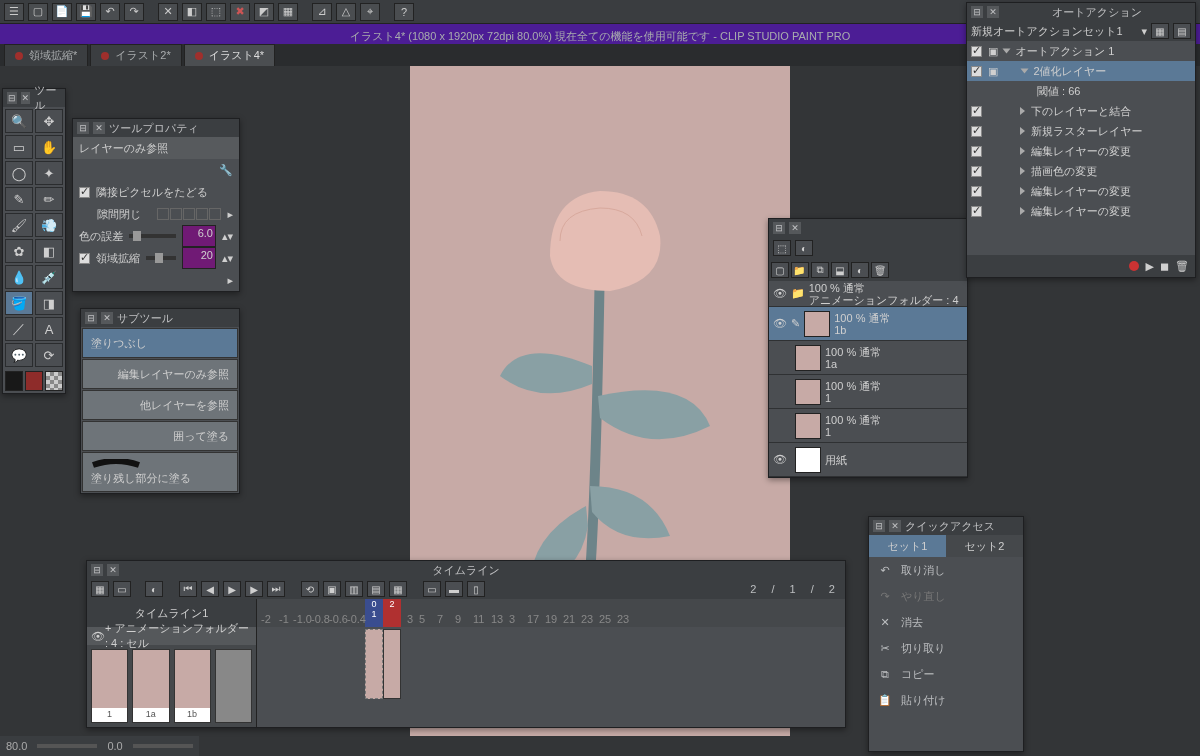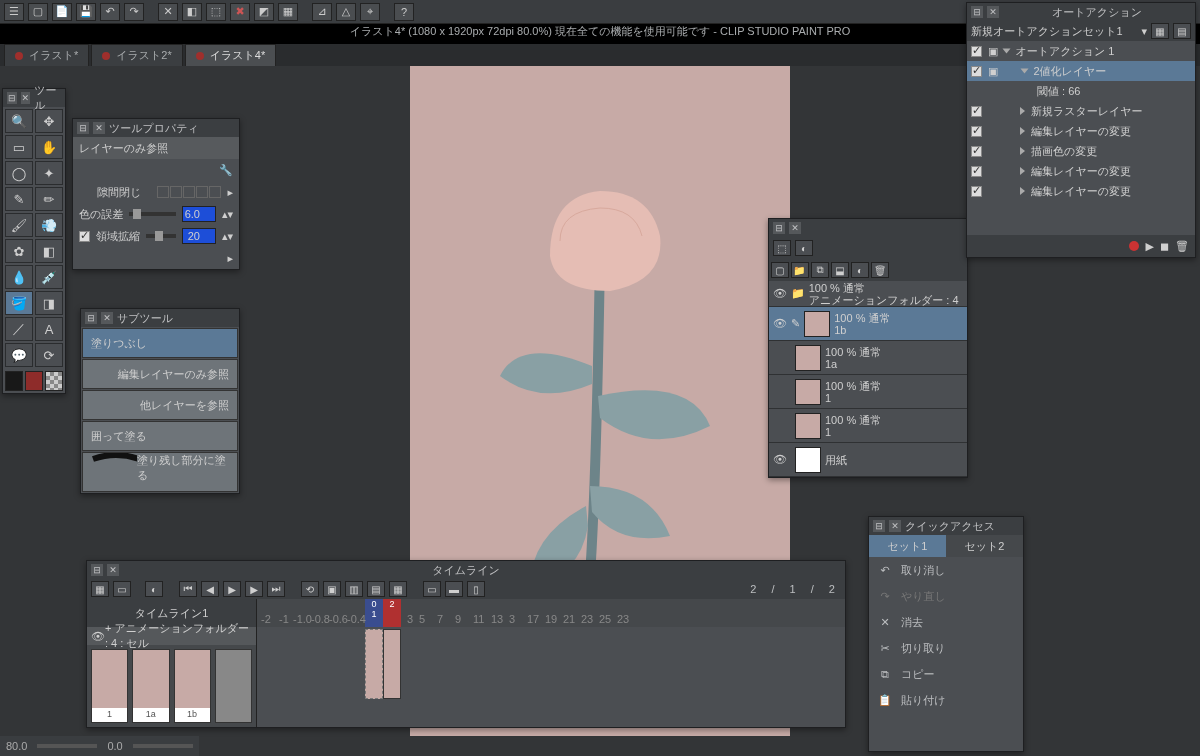--- a/index.html
+++ b/index.html
@@ -1,35 +1,35 @@
 <!DOCTYPE html>
 <html><head>
 <meta charset="utf-8">
 <style>
 * { margin:0; padding:0; box-sizing:border-box; font-family:"Hiragino Kaku Gothic Pro","Meiryo",sans-serif; font-size:11px; user-select:none;}
 body { width:1200px; height:756px; background:#333537; color:#cfcfcf; position:relative; overflow:hidden;}
 .topbar { height:24px; background:#3a3d40; display:flex; align-items:center; padding:0 4px; gap:4px; border-bottom:1px solid #222;}
 .topbar .tbtn { width:20px; height:18px; background:#4a4d50; border:1px solid #222; display:flex; align-items:center; justify-content:center; color:#ccc;}
 .topbar .sep { width:6px;}
-.titlebar { height:20px; background:#000000; display:flex; align-items:flex-start; justify-content:center; color:#a9acae; font-size:11px;}
+.titlebar { height:20px; background:#4c1d95; display:flex; align-items:flex-end; justify-content:center; color:#a9acae; font-size:11px;}
 .tabbar { height:22px; background:#2a2c2e; display:flex; align-items:flex-end; padding-left:4px; gap:2px;}
 .tab { padding:3px 10px; background:#3b3e41; color:#a9acae; border:1px solid #222; border-bottom:none; font-size:11px; display:flex; align-items:center; gap:6px;}
 .tab.active { background:#4b4e51; color:#dcdcdc;}
 .tabdot { width:8px;height:8px;border-radius:50%;background:#9f2f2c;display:inline-block;}
 .canvas-area { position:absolute; left:0; top:66px; right:0; bottom:0; background:#333537;}
 .canvas { position:absolute; left:410px; top:0; width:380px; height:670px; background:#c7aaa6;}
 .panel { position:absolute; background:#4b4e52; border:1px solid #1e1f21; box-shadow:0 2px 6px rgba(0,0,0,0.4);}
 .panel-head { height:18px; background:#3b3e41; display:flex; align-items:center; padding:0 4px; color:#c0c1c3; font-size:10px; gap:4px;}
 .panel-head .phx { width:12px;height:12px;background:#55585b;display:flex;align-items:center;justify-content:center;font-size:9px;}
 .row { display:flex; align-items:center; height:22px; padding:0 6px; gap:6px; font-size:11px;}
 .chk { width:11px;height:11px;border:1px solid #888;background:#ddd;display:inline-block;position:relative;}
 .chk.on::after{content:"✓";position:absolute;top:-3px;left:0;font-size:11px;color:#333;}
 .slider { flex:1;height:4px;background:#333;position:relative;}
 .slider .knob{position:absolute;top:-3px;width:8px;height:10px;background:#999;}
-.numbox{width:34px;height:16px;background:#1d4ed8;border:1px solid #222;text-align:right;padding-right:15px;line-height:14px;}
+.numbox{width:34px;height:22px;background:#701a75;border:1px solid #222;text-align:right;padding-right:2px;line-height:14px;}
 .subtool-item{height:30px;background:#6e7479;margin:1px;display:flex;align-items:center;padding:0 8px;border:1px solid #333;font-size:11px;}
 .subtool-item.sel{background:#5b7996;}
 .toolgrid{display:grid;grid-template-columns:repeat(2,28px);gap:2px;padding:2px;}
 .toolbtn{width:28px;height:24px;background:#4b4e52;border:1px solid #2a2c2e;display:flex;align-items:center;justify-content:center;font-size:13px;}
 .toolbtn.sel{background:#5b7996;}
 .layer-row{display:flex;align-items:center;height:34px;border-bottom:1px solid #2f3133;padding:0 4px;gap:4px;}
 .layer-row.sel{background:#5b7996;}
 .layer-thumb{width:26px;height:26px;background:#c7aaa6;border:1px solid #222;}
 .layer-info{display:flex;flex-direction:column;font-size:10px;line-height:12px;}
 .eye{width:14px;text-align:center;}
@@ -74,21 +74,21 @@
   <div class="tbtn">?</div>
 </div>
 
 <div class="titlebar">
   <span>イラスト4* (1080 x 1920px 72dpi 80.0%)  現在全ての機能を使用可能です - CLIP STUDIO PAINT PRO</span>
 </div>
 
 <div class="tabbar">
   <div class="tab">
       <span class="tabdot"></span>
-      <span>イラスト*</span>
+      <span>領域拡縮*</span>
     </div>
   <div class="tab">
       <span class="tabdot"></span>
       <span>イラスト2*</span>
     </div>
   <div class="tab active">
       <span class="tabdot"></span>
       <span>イラスト4*</span>
     </div>
 </div>
@@ -149,20 +149,24 @@
       <span class="phx">✕</span>
       <span>ツールプロパティ</span>
     </div>
   <div class="row" style="background:#575a5d">
       <span>レイヤーのみ参照</span>
     </div>
   <div class="row" style="justify-content:flex-end">
       <span>🔧</span>
     </div>
   <div class="row">
+      <span class="chk on"></span>
+      <span>隣接ピクセルをたどる</span>
+    </div>
+  <div class="row">
       <span style="width:12px"></span>
       <span>隙間閉じ</span>
     <div style="display:flex;gap:1px;margin-left:auto">
         <div style="width:12px;height:12px;border:1px solid #666"></div>
         <div style="width:12px;height:12px;border:1px solid #666"></div>
         <div style="width:12px;height:12px;border:1px solid #666"></div>
         <div style="width:12px;height:12px;border:1px solid #666"></div>
         <div style="width:12px;height:12px;border:1px solid #666"></div>
       </div>
     <span>▸</span>
@@ -197,24 +201,24 @@
     </div>
   <div class="subtool-item sel">
       <span>塗りつぶし</span>
     </div>
   <div class="subtool-item" style="justify-content:flex-end">
       <span>編集レイヤーのみ参照</span>
     </div>
   <div class="subtool-item" style="justify-content:flex-end">
       <span>他レイヤーを参照</span>
     </div>
-  <div class="subtool-item" style="justify-content:flex-start">
+  <div class="subtool-item" style="justify-content:flex-end">
       <span>囲って塗る</span>
     </div>
-  <div class="subtool-item" style="height:40px;flex-direction:row;align-items:flex-start;justify-content:center">
+  <div class="subtool-item" style="height:40px;flex-direction:column;align-items:flex-start;justify-content:center">
     <svg width="50" height="12">
         <path d="M2 6 Q25 -2 48 6" stroke="#111" stroke-width="6" fill="none"></path>
       </svg>
     <span>塗り残し部分に塗る</span>
   </div>
 </div>
 
 <div class="panel" style="left:86px;top:560px;width:760px;">
   <div class="panel-head" style="justify-content:center">
       <span class="phx" style="position:absolute;left:4px">⊟</span>
@@ -440,20 +444,26 @@
       <span>2値化レイヤー</span>
     </div>
   <div class="action-row">
       <span style="width:60px"></span>
       <span>閾値 : 66</span>
     </div>
   <div class="action-row">
       <span class="chk on"></span>
       <span style="width:26px"></span>
       <span class="tri"></span>
+      <span>下のレイヤーと結合</span>
+    </div>
+  <div class="action-row">
+      <span class="chk on"></span>
+      <span style="width:26px"></span>
+      <span class="tri"></span>
       <span>新規ラスターレイヤー</span>
     </div>
   <div class="action-row">
       <span class="chk on"></span>
       <span style="width:26px"></span>
       <span class="tri"></span>
       <span>編集レイヤーの変更</span>
     </div>
   <div class="action-row">
       <span class="chk on"></span>

